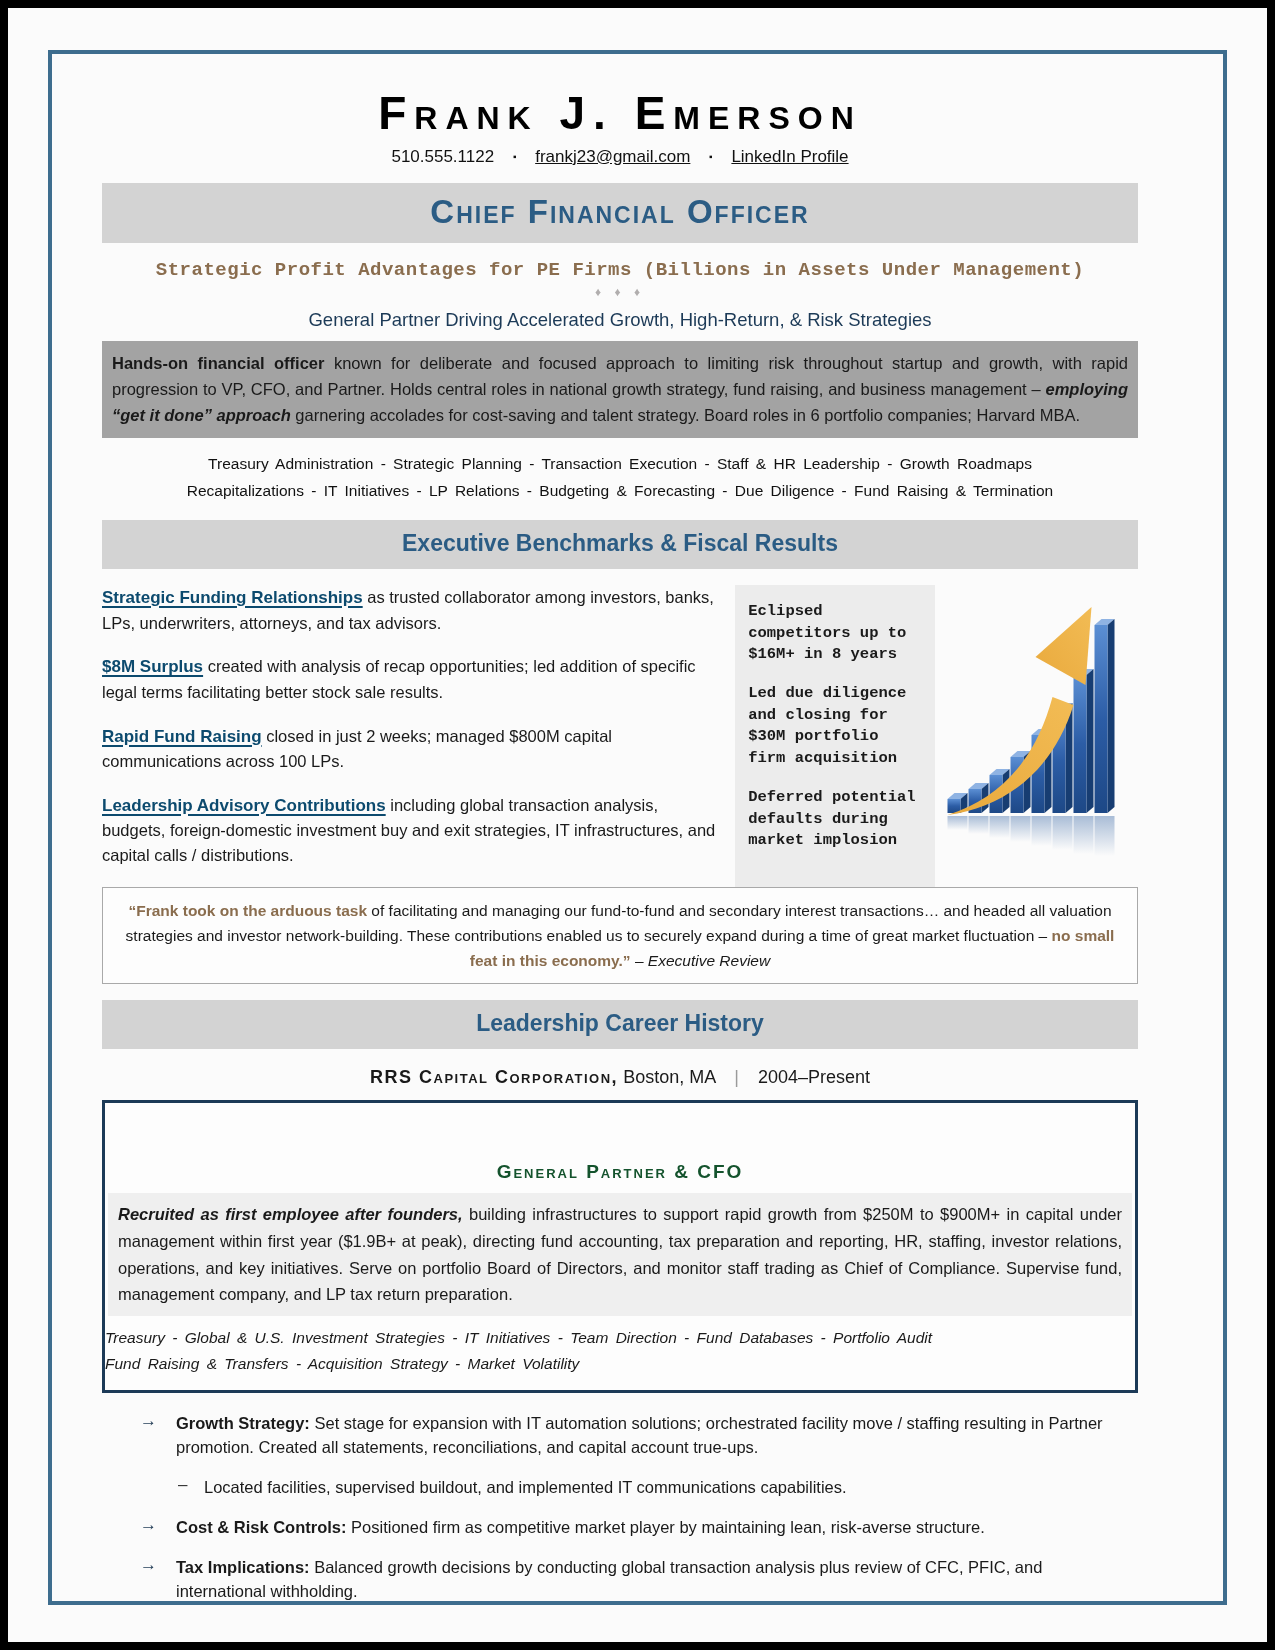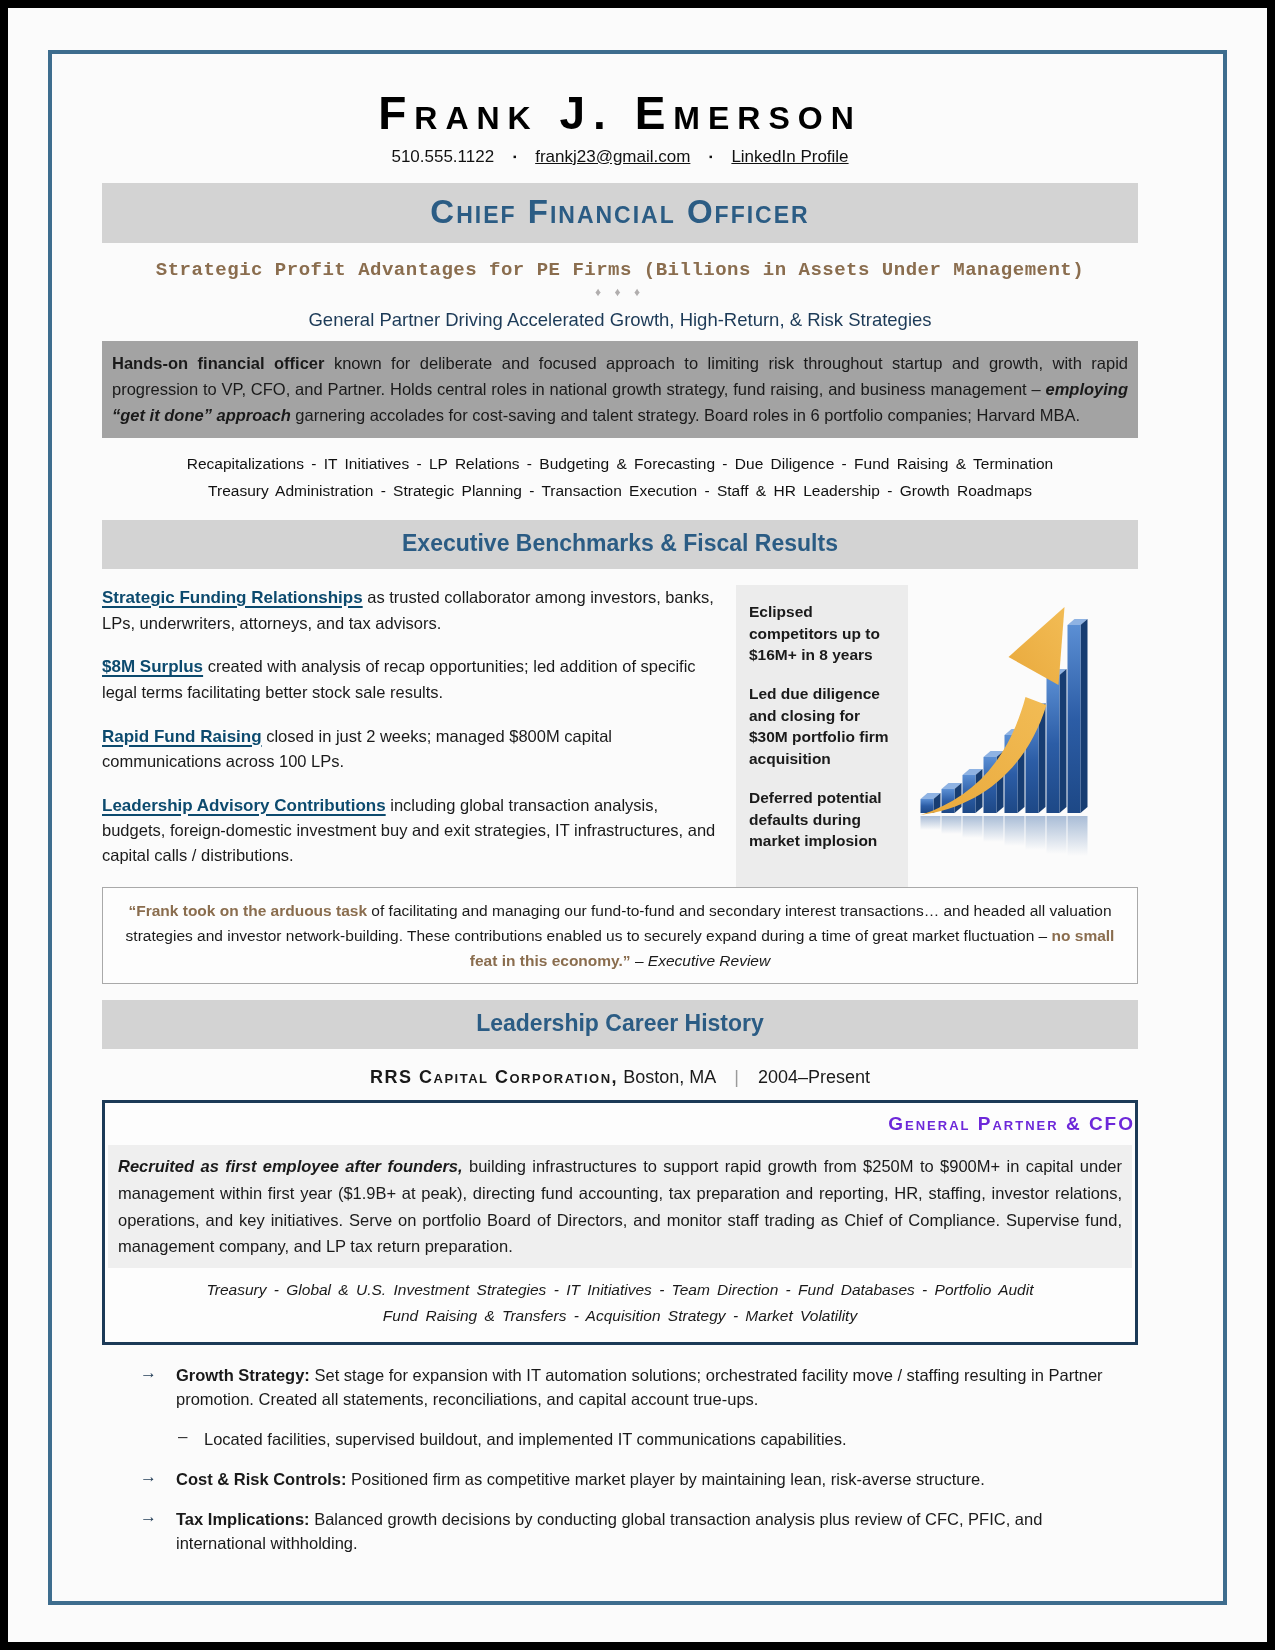--- a/index.html
+++ b/index.html
@@ -27,39 +27,39 @@
   .summary { margin-top:10px; background:#a3a3a3; padding:9px 10px; font-size:16.5px; line-height:1.6; text-align:justify; }
   .summary .emph { font-style:italic; font-weight:bold; }
 
   .keywords { text-align:center; margin-top:12px; font-size:15.5px; line-height:1.75; word-spacing:3px; color:#111; }
 
   
   .bench-row { display:flex; margin-top:16px; }
   .bench-left { width:618px; }
   .bench-left p { font-size:16.5px; line-height:1.5; margin-bottom:19px; }
   .lead-in { font-weight:bold; color:#0c4a6e; text-decoration:underline; text-decoration-thickness:2px; text-underline-offset:3px; font-size:17px; }
-  .hl-box { width:172px; margin-left:16px; background:#ececec; padding:16px 13px; }
+  .hl-box { width:200px; margin-left:16px; background:#ececec; padding:16px 13px;font-family:Liberation Mono, monospace; }
   .hl-box p { font-size:15.5px; font-weight:bold; line-height:1.4; margin-bottom:17px; }
   .hl-box p:last-child { margin-bottom:0; }
   .chart-wrap { width:195px; margin-left:8px; display:flex; align-items:flex-start; justify-content:center; }
 
   
   .quote-box { border:1px solid #a9a9a9; background:#fdfdfd; padding:10px 16px; text-align:center; font-size:15.5px; line-height:1.62; }
   .brown { color:#8a6d4e; font-weight:bold; }
   .attr { font-style:italic; }
 
   
   .company-line { text-align:center; margin-top:18px; font-size:18px; }
   .company { font-weight:bold; font-variant:small-caps; letter-spacing:1.5px; }
   .pipe { color:#9a9a9a; margin:0 14px; }
   .career-box { margin-top:12px; border:3px solid #1c3a57; background:#fdfdfd; }
-  .role-title { text-align:right; padding:10px 0 6px 0; color:#6d28d9; font-weight:bold; font-size:19px; font-variant:small-caps; letter-spacing:2px; }
+  .role-title { text-align:center; padding:10px 0 6px 0; color:#14532d; font-weight:bold; font-size:19px; font-variant:small-caps; letter-spacing:2px;margin-top:48px; }
   .career-sum { background:#efefef; margin:4px 3px 0 3px; padding:8px 10px; font-size:16.5px; line-height:1.62; text-align:justify; }
   .career-sum .emph { font-style:italic; font-weight:bold; }
-  .career-keywords { text-align:center; font-style:italic; font-size:15.5px; line-height:1.7; padding:9px 0 12px 0; word-spacing:3px; }
+  .career-keywords { font-style:italic; font-size:15.5px; line-height:1.7; padding:9px 0 12px 0; word-spacing:3px; }
 
   .bullets { margin-top:18px; padding:0 28px 0 32px; }
   .bullet { display:flex; margin-bottom:15px; }
   .b-marker { color:#1f3a54; font-weight:bold; width:42px; flex:0 0 42px; text-align:left; padding-left:6px; font-size:17px; }
   .bullet.sub .b-marker { width:42px; flex:0 0 42px; padding-left:44px; color:#333; font-weight:normal; }
   .bullet.sub { padding-left:0; }
   .bullet.sub .b-text { padding-left:26px; }
   .b-text { font-size:16.5px; line-height:1.5; flex:1; }
 </style>
 </head>
@@ -84,22 +84,22 @@
 
     <div class="tagline">Strategic Profit Advantages for PE Firms (Billions in Assets Under Management)</div>
     <div class="diamonds">♦ ♦ ♦</div>
     <div class="subheading">General Partner Driving Accelerated Growth, High-Return, &amp; Risk Strategies</div>
 
     <p class="summary">
       <strong>Hands-on financial officer</strong><span> known for deliberate and focused approach to limiting risk throughout startup and growth, with rapid progression to VP, CFO, and Partner. Holds central roles in national growth strategy, fund raising, and business management – </span><span class="emph">employing “get it done” approach</span><span> garnering accolades for cost-saving and talent strategy. Board roles in 6 portfolio companies; Harvard MBA.</span>
     </p>
 
     <div class="keywords">
+      <div>Treasury Administration - Strategic Planning - Transaction Execution - Staff &amp; HR Leadership - Growth Roadmaps</div>
       <div>Recapitalizations - IT Initiatives - LP Relations - Budgeting &amp; Forecasting - Due Diligence - Fund Raising &amp; Termination</div>
-      <div>Treasury Administration - Strategic Planning - Transaction Execution - Staff &amp; HR Leadership - Growth Roadmaps</div>
     </div>
 
     <div class="banner section-banner">
       <span class="banner-text">Executive Benchmarks &amp; Fiscal Results</span>
     </div>
 
     <div class="bench-row">
       <div class="bench-left">
         <p><span class="lead-in">Strategic Funding Relationships</span><span> as trusted collaborator among investors, banks, LPs, underwriters, attorneys, and tax advisors.</span></p>
         <p><span class="lead-in">$8M Surplus</span><span> created with analysis of recap opportunities; led addition of specific legal terms facilitating better stock sale results.</span></p>

